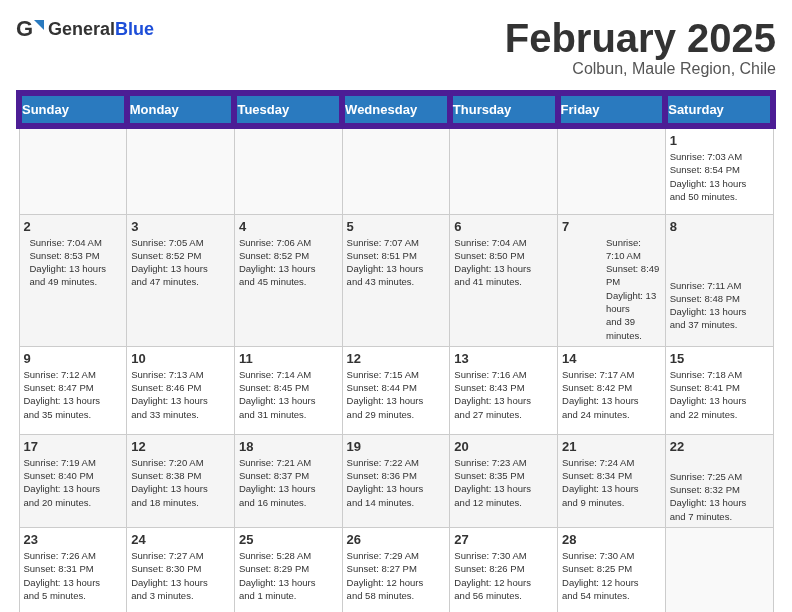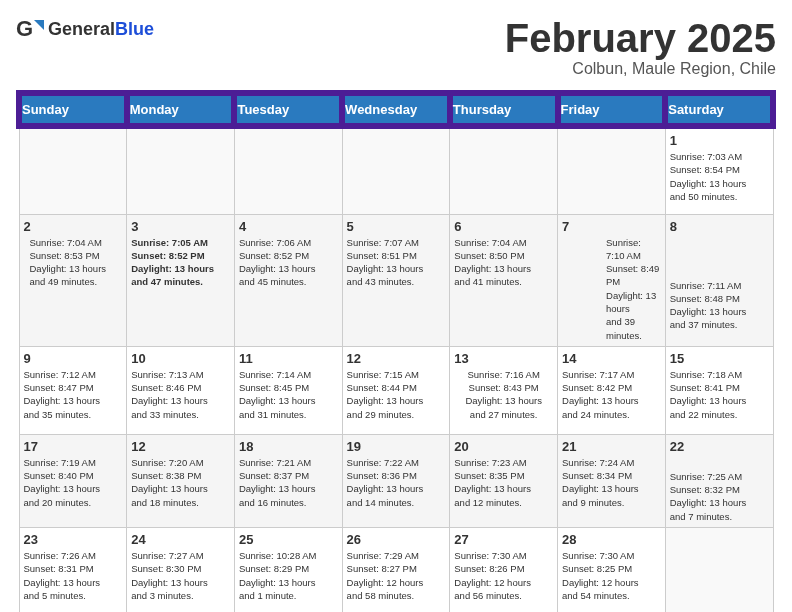--- a/index.html
+++ b/index.html
@@ -145,21 +145,21 @@
       <tr>
         <td>
           <span class="day-number">2</span>
           <div class="day-info" style="white-space: pre-line; margin-left: 6px;">Sunrise: 7:04 AM
 Sunset: 8:53 PM
 Daylight: 13 hours
 and 49 minutes.</div>
         </td>
         <td>
           <span class="day-number">3</span>
-          <div class="day-info" style="white-space: pre-line; font-weight: bold;">Sunrise: 7:05 AM
+          <div class="day-info" style="white-space: pre-line;">Sunrise: 7:05 AM
 Sunset: 8:52 PM
 Daylight: 13 hours
 and 47 minutes.</div>
         </td>
         <td>
           <span class="day-number">4</span>
           <div class="day-info" style="white-space: pre-line;">Sunrise: 7:06 AM
 Sunset: 8:52 PM
 Daylight: 13 hours
 and 45 minutes.</div>
@@ -217,21 +217,21 @@
         </td>
         <td>
           <span class="day-number">12</span>
           <div class="day-info" style="white-space: pre-line;">Sunrise: 7:15 AM
 Sunset: 8:44 PM
 Daylight: 13 hours
 and 29 minutes.</div>
         </td>
         <td>
           <span class="day-number">13</span>
-          <div class="day-info" style="white-space: pre-line; text-align: center;">Sunrise: 7:16 AM
+          <div class="day-info" style="white-space: pre-line;">Sunrise: 7:16 AM
 Sunset: 8:43 PM
 Daylight: 13 hours
 and 27 minutes.</div>
         </td>
         <td>
           <span class="day-number">14</span>
           <div class="day-info" style="white-space: pre-line;">Sunrise: 7:17 AM
 Sunset: 8:42 PM
 Daylight: 13 hours
 and 24 minutes.</div>
@@ -305,21 +305,21 @@
         </td>
         <td>
           <span class="day-number">24</span>
           <div class="day-info" style="white-space: pre-line;">Sunrise: 7:27 AM
 Sunset: 8:30 PM
 Daylight: 13 hours
 and 3 minutes.</div>
         </td>
         <td>
           <span class="day-number">25</span>
-          <div class="day-info" style="white-space: pre-line;">Sunrise: 10:28 AM
+          <div class="day-info" style="white-space: pre-line;">Sunrise: 5:28 AM
 Sunset: 8:29 PM
 Daylight: 13 hours
 and 1 minute.</div>
         </td>
         <td>
           <span class="day-number">26</span>
           <div class="day-info" style="white-space: pre-line;">Sunrise: 7:29 AM
 Sunset: 8:27 PM
 Daylight: 12 hours
 and 58 minutes.</div>

